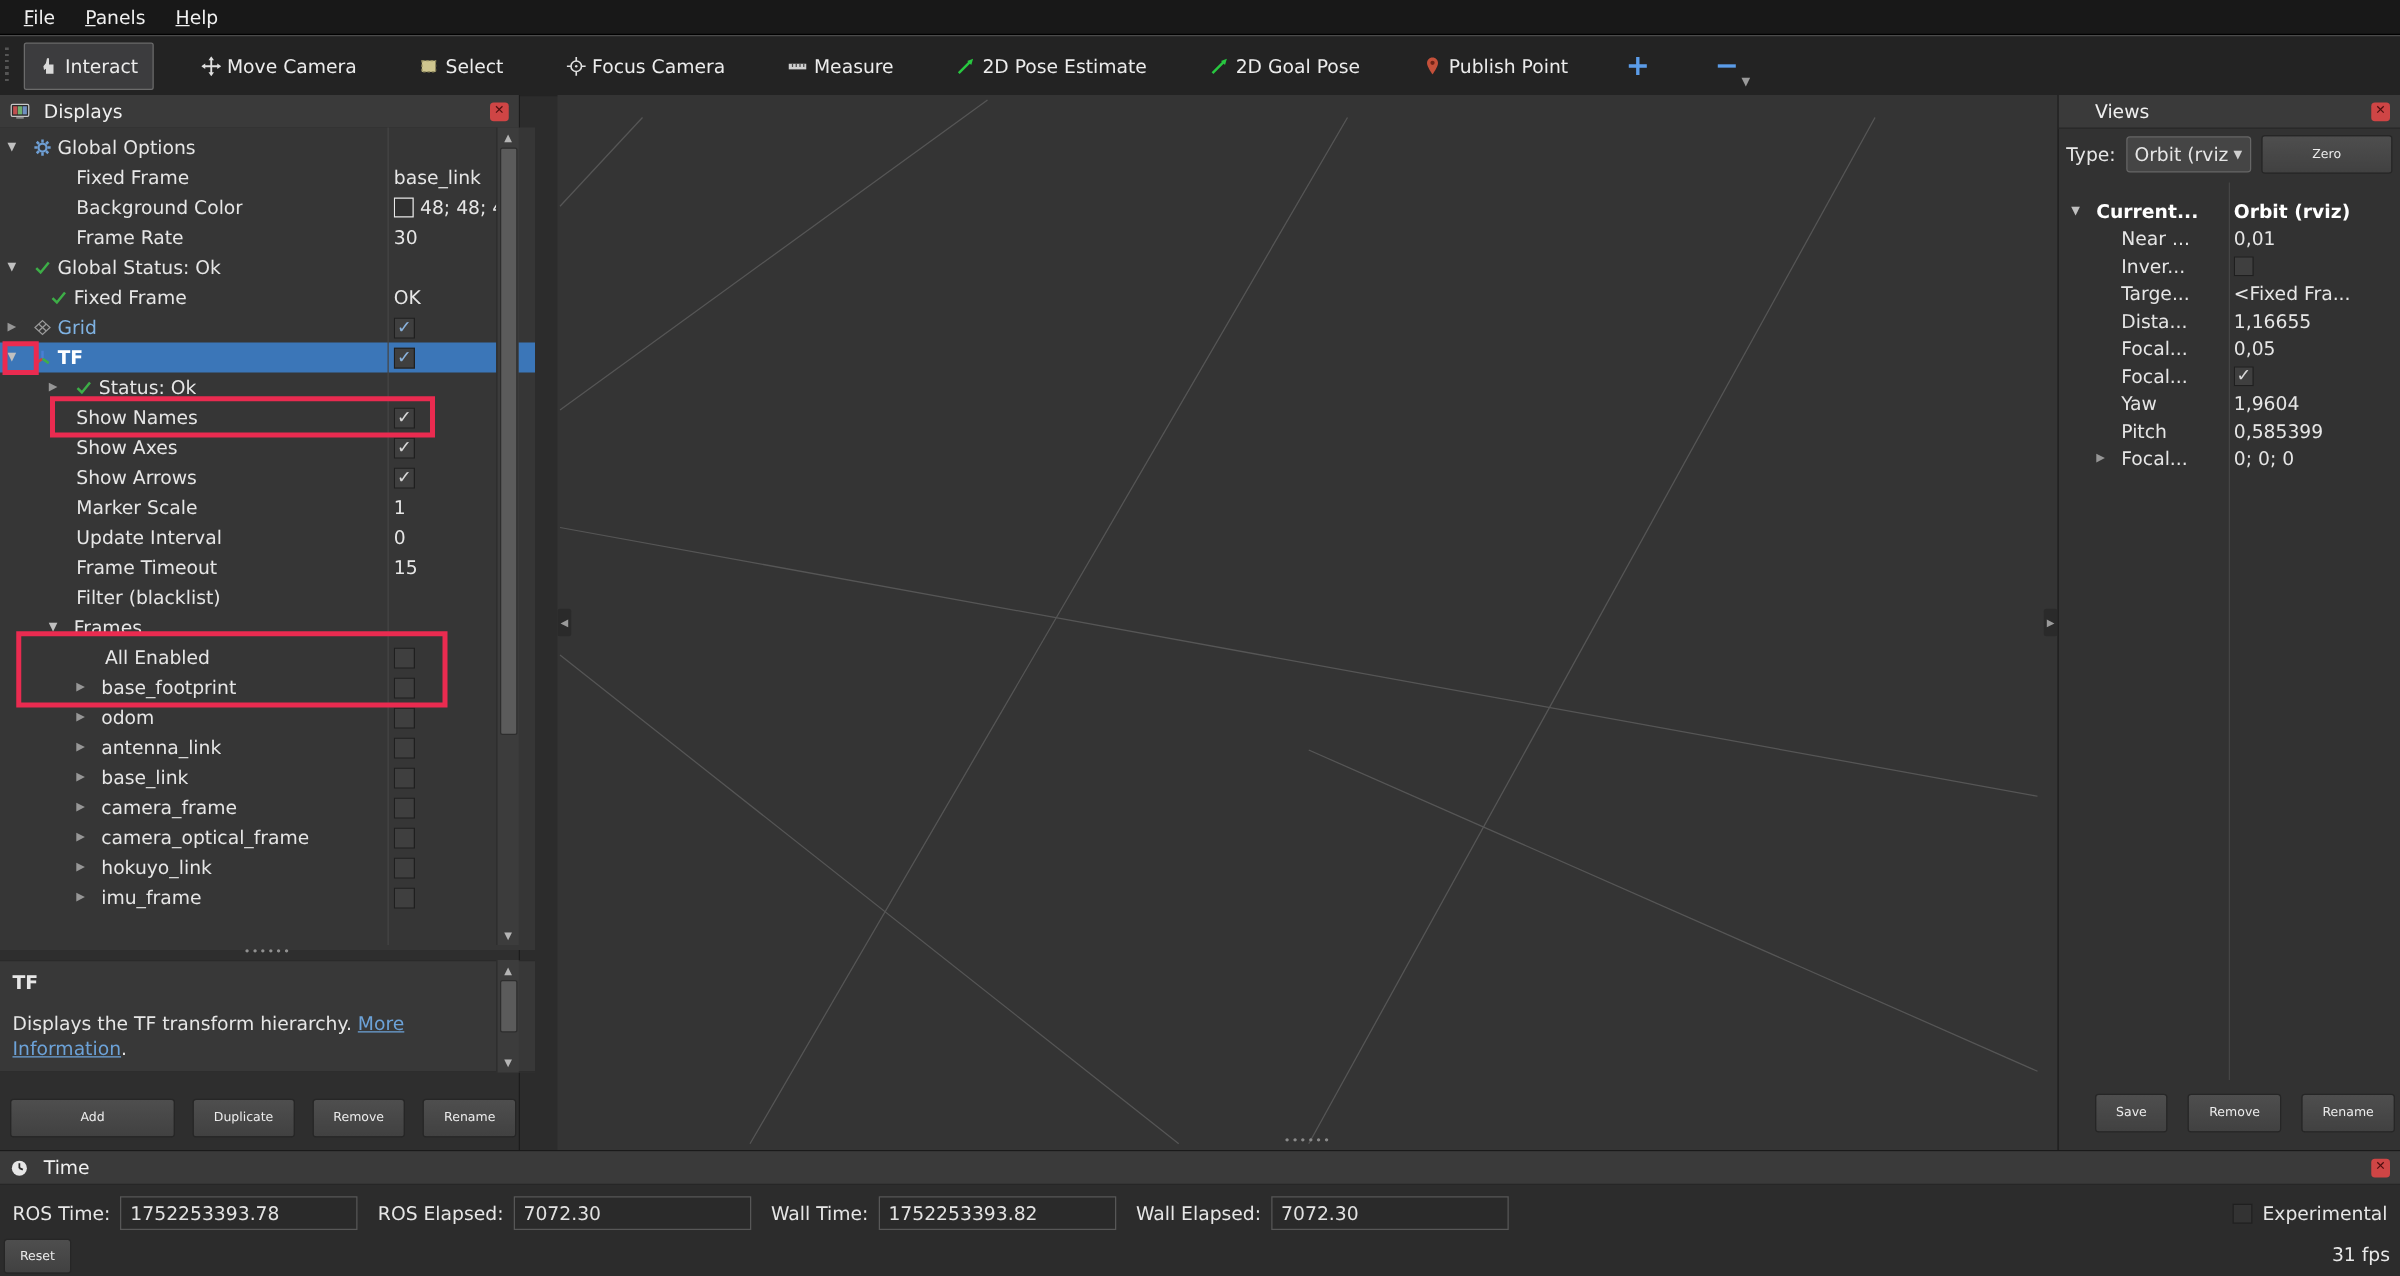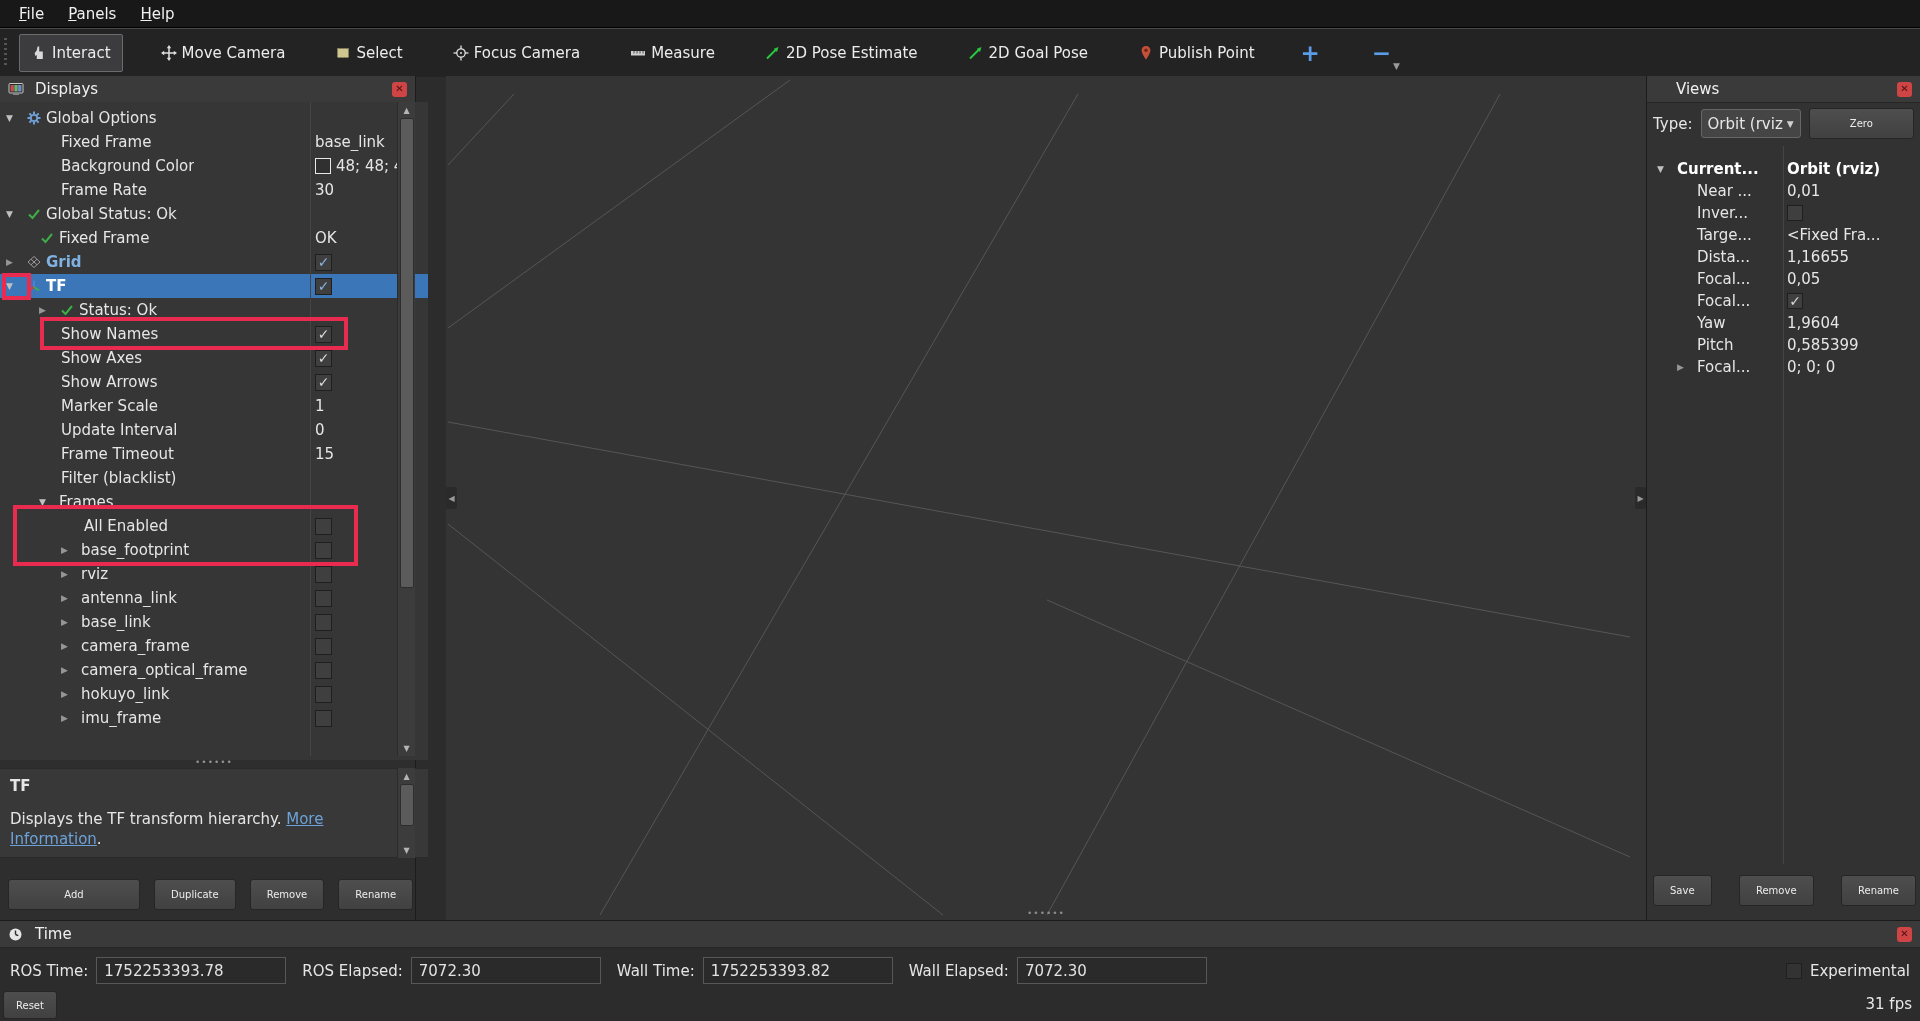--- a/index.html
+++ b/index.html
@@ -46,21 +46,21 @@
     border-right:1px solid #1c1c1c;box-sizing:border-box;}
   .dtree{position:absolute;top:26px;left:0;width:428px;height:654px;background:#363636;
     overflow:hidden;}
   .dtree-coldiv{position:absolute;top:26px;left:310px;width:1px;height:654px;background:#454545;}
   .drow{position:relative;height:24px;display:flex;align-items:center;font-size:15px;}
   .drow.selected{background:#3b76b8;}
   .drow .name{display:flex;align-items:center;overflow:hidden;white-space:nowrap;}
   .drow .val{position:absolute;left:315px;right:2px;display:flex;align-items:center;gap:5px;
     overflow:hidden;white-space:nowrap;}
   .drow .lbl{overflow:hidden;white-space:nowrap;}
-  .lbl.grid-style{color:#7fb2e2;font-weight:bold;}
+  .lbl.grid-style{color:#7fb2e2;font-weight:normal;}
   .lbl.tf-style{color:#ffffff;font-weight:bold;}
   .swatch{width:14px;height:14px;background:#303030;border:1px solid #e8e8e8;flex:0 0 auto;}
   .scrollbar{position:absolute;width:18px;background:#3c3c3c;border-left:1px solid #2b2b2b;
     box-sizing:border-box;display:flex;flex-direction:column;align-items:center;}
   .sb-arrow{height:16px;font-size:8px;color:#b5b5b5;display:flex;align-items:center;}
   .sb-thumb{width:12px;background:#5b5b5b;border:1px solid #2d2d2d;border-radius:2px;}
   .splitdots{position:absolute;left:0;width:428px;text-align:center;color:#909090;
     font-size:9px;letter-spacing:1px;line-height:10px;}
   .desc{position:absolute;top:692px;left:0;width:428px;height:90px;background:#383838;
     border-top:1px solid #2a2a2a;border-bottom:1px solid #2a2a2a;padding:8px 10px;
@@ -93,21 +93,21 @@
   .combo .caret{font-size:9px;color:#cfcfcf;}
   .zero-btn{width:72px;height:29px;}
   .vtree{position:absolute;top:70px;left:0;width:274px;bottom:56px;overflow:hidden;padding-top:12px;}
   .vtree-coldiv{position:absolute;top:70px;bottom:56px;left:136px;width:1px;background:#454545;}
   .vrow{position:relative;height:22px;display:flex;align-items:center;font-size:15px;}
   .vrow .name{display:flex;align-items:center;overflow:hidden;white-space:nowrap;}
   .vrow .val{position:absolute;left:140px;right:2px;display:flex;align-items:center;
     overflow:hidden;white-space:nowrap;}
   .vrow.bold{font-weight:bold;color:#ffffff;}
   .vrow .cb{width:16px;height:16px;}
-  .vbuttons{position:absolute;bottom:14px;left:6px;right:4px;display:flex;gap:16px;justify-content:space-between;}
+  .vbuttons{position:absolute;bottom:14px;left:6px;right:4px;display:flex;gap:16px;justify-content:flex-end;}
   
   .time-panel{position:absolute;top:920px;left:0;width:1920px;height:101px;background:#2c2c2c;
     border-top:1px solid #1a1a1a;box-sizing:border-box;}
   .time-fields{position:absolute;top:36px;left:10px;right:10px;display:flex;align-items:center;}
   .tfield{display:flex;align-items:center;margin-right:16px;}
   .tfield .tlabel{font-size:15px;margin-right:8px;white-space:nowrap;}
   .time-input{width:190px;height:27px;box-sizing:border-box;background:#2a2a2a;border:1px solid #575757;
     display:flex;align-items:center;padding:0 7px;font-size:15px;color:#e2e2e2;}
   .experimental{margin-left:auto;display:flex;align-items:center;gap:8px;font-size:15px;}
   .experimental .cb{width:16px;height:16px;background:#333;}
@@ -432,21 +432,21 @@
             <span class="arrow right">▶</span>
             <span class="lbl">base_footprint</span>
           </div>
           <div class="val">
             <span class="cb"></span>
           </div>
         </div>
         <div class="drow">
           <div class="name" style="padding-left: 61px;">
             <span class="arrow right">▶</span>
-            <span class="lbl">rviz</span>
+            <span class="lbl">odom</span>
           </div>
           <div class="val">
             <span class="cb"></span>
           </div>
         </div>
         <div class="drow">
           <div class="name" style="padding-left: 61px;">
             <span class="arrow right">▶</span>
             <span class="lbl">antenna_link</span>
           </div>

